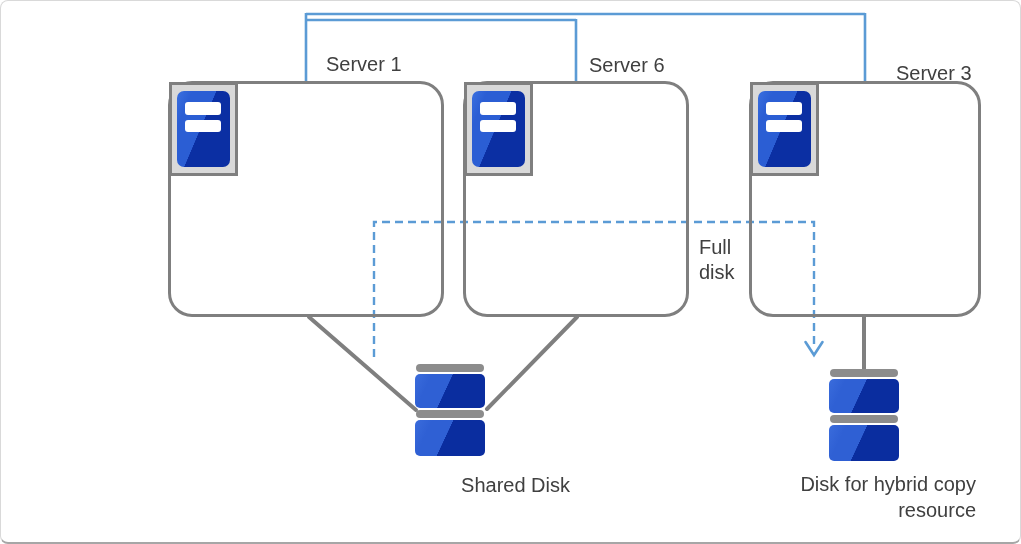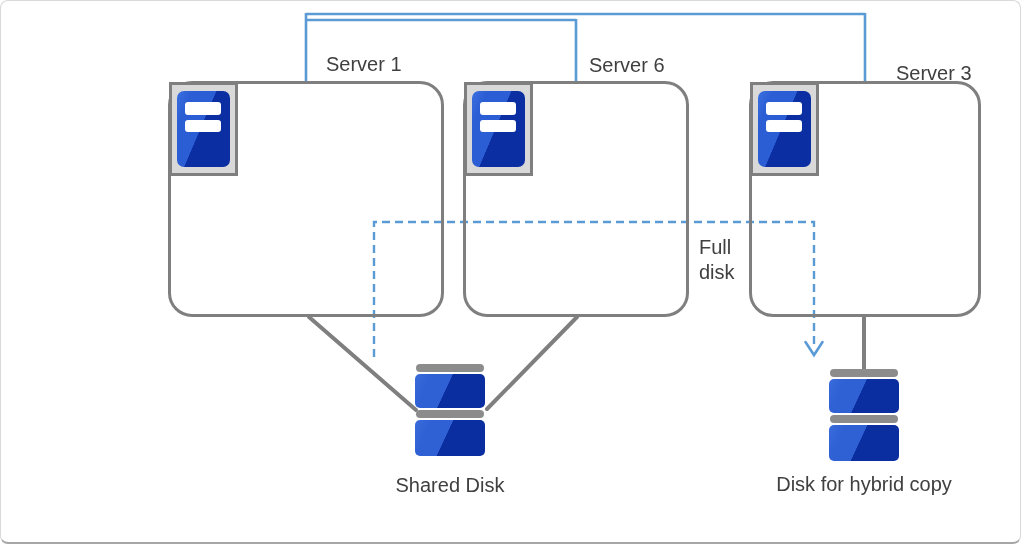--- a/index.html
+++ b/index.html
@@ -59,21 +59,21 @@
     height:34px;border-radius:5px;
     background:linear-gradient(115deg,#3a6cdc 0%,#2f60d4 20%,#2f60d4 44%,#0a2d9f 44.5%,#0a2d9f 100%);
   }
   .disk-block.b2{height:36px;}
 
   .lbl{position:absolute;font-size:20px;line-height:25px;white-space:nowrap;}
   #server-label-1{left:325px;top:51px;}
   #server-label-2{left:588px;top:52px;}
   #server-label-3{left:875px;top:60px;margin-left:20px;}
   #full-copy-label{left:698px;top:234px;width:62px;white-space:normal;}
-  .disk-label{position:absolute;font-size:20px;line-height:25px;text-align:center;}
+  .disk-label{position:absolute;font-size:20px;line-height:25px;text-align:right;}
   #shared-disk-label{left:329px;top:472px;width:240px;}
   #replica-disk-label{left:751px;top:470px;width:224px;line-height:26px;}
 </style>
 </head>
 <body>
 
 <div id="canvas">
 
   <svg id="lines" viewBox="0 0 1021 544" xmlns="http://www.w3.org/2000/svg">
 
@@ -130,15 +130,16 @@
   <div class="lbl" id="server-label-1">Server 1</div>
   <div class="lbl" id="server-label-2">Server 6</div>
   <div class="lbl" id="server-label-3">Server 3</div>
   <div class="lbl" id="full-copy-label">Full disk</div>
 
   <div class="disk-label" id="shared-disk-label">
     <div>Shared Disk</div>
   </div>
   <div class="disk-label" id="replica-disk-label">
     <div>Disk for hybrid copy</div>
+    <div>resource</div>
   </div>
 
 </div>
 
 </body></html>

